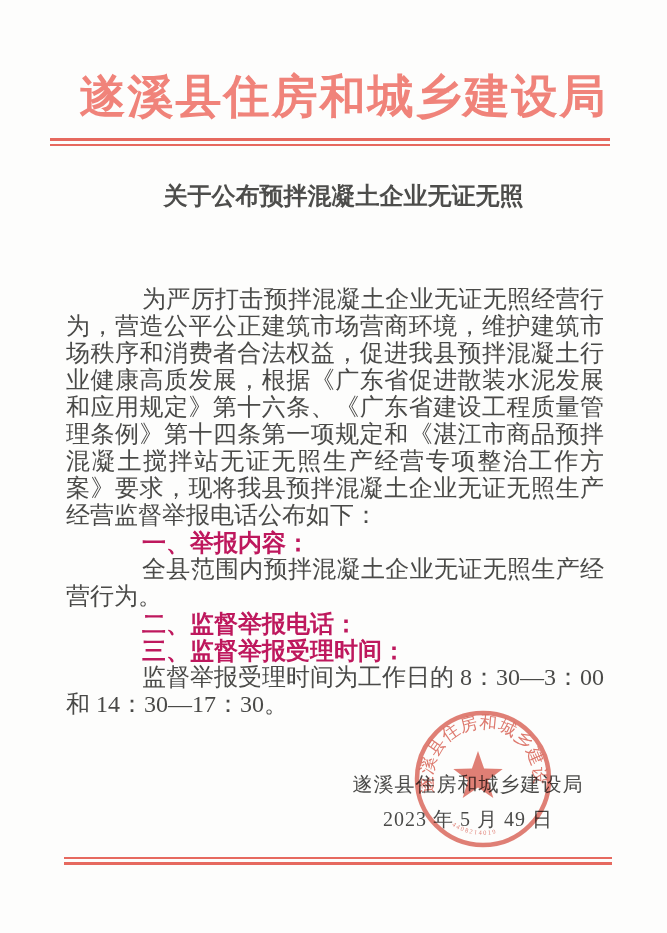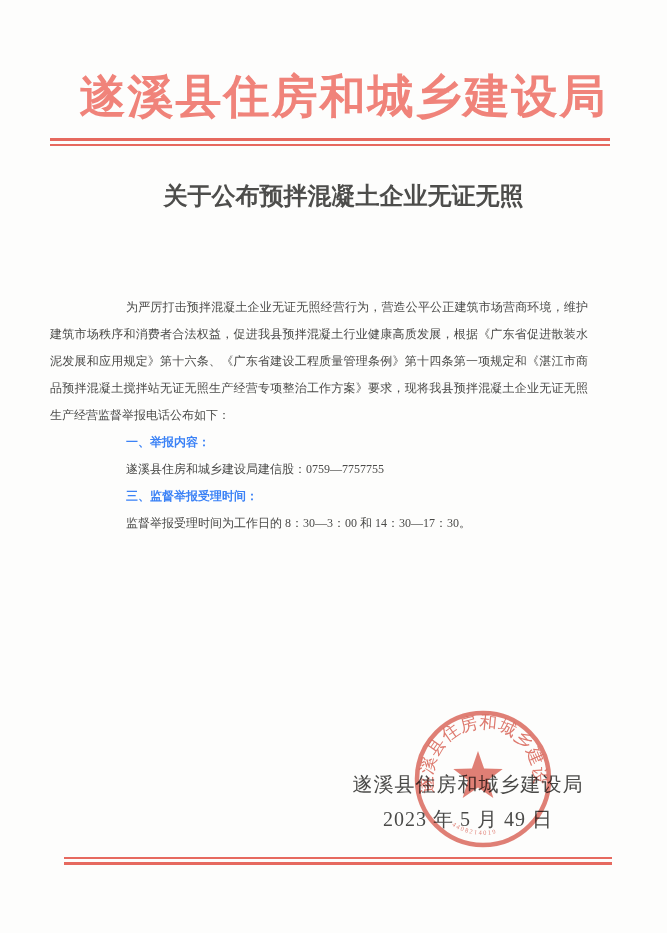--- a/index.html
+++ b/index.html
@@ -34,33 +34,32 @@
     top: 181px; left: 0; width: 100%;
     text-align: center;
     font-size: 24px;
     font-weight: bold;
     color: #4d4d4b;
     line-height: 31px;
   }
   
   .body-text {
     position: absolute;
-    top: 286px; left: 50px; width: 538px;
-    font-size: 12px;
+    top: 286px; left: 66px; width: 538px;
+    font-size: 24px;
     line-height: 27px;
     color: #4a4a48;
     text-align: justify;
-    margin-top: 8px;
   }
   .body-text p { margin: 0; }
   .indent { text-indent: 76px; }
   .sec-heading {
     font-family: "Liberation Sans", "DejaVu Sans", sans-serif;
     font-weight: bold;
-    color: #3b82f6;
+    color: #be185d;
   }
   
   .signature {
     position: absolute;
     top: 767px; left: 332px; width: 272px;
     text-align: center;
     font-size: 20px;
     color: #4a4a48;
     line-height: 35px;
     letter-spacing: 1px;
@@ -96,21 +95,22 @@
     <div class="rule-thin"></div>
   </div>
 
   <div class="notice-title">
     <div>关于公布预拌混凝土企业无证无照</div>
   </div>
 
   <div class="body-text">
     <p class="indent">为严厉打击预拌混凝土企业无证无照经营行为，营造公平公正建筑市场营商环境，维护建筑市场秩序和消费者合法权益，促进我县预拌混凝土行业健康高质发展，根据《广东省促进散装水泥发展和应用规定》第十六条、《广东省建设工程质量管理条例》第十四条第一项规定和《湛江市商品预拌混凝土搅拌站无证无照生产经营专项整治工作方案》要求，现将我县预拌混凝土企业无证无照生产经营监督举报电话公布如下：</p>
     <p class="indent sec-heading">一、举报内容：</p>
-    <p class="indent">遂溪县住房和城乡建设局建信股：0759—7757755</p>
+    <p class="indent">全县范围内预拌混凝土企业无证无照生产经营行为。</p>
+    <p class="indent sec-heading">二、监督举报电话：</p>
     <p class="indent sec-heading">三、监督举报受理时间：</p>
     <p class="indent">监督举报受理时间为工作日的 8：30—3：00 和 14：30—17：30。</p>
   </div>
 
   <div class="signature">
     <div>遂溪县住房和城乡建设局</div>
     <div>2023 年 5 月 49 日</div>
   </div>
 
   <svg class="seal" viewBox="-82 -82 164 164">

